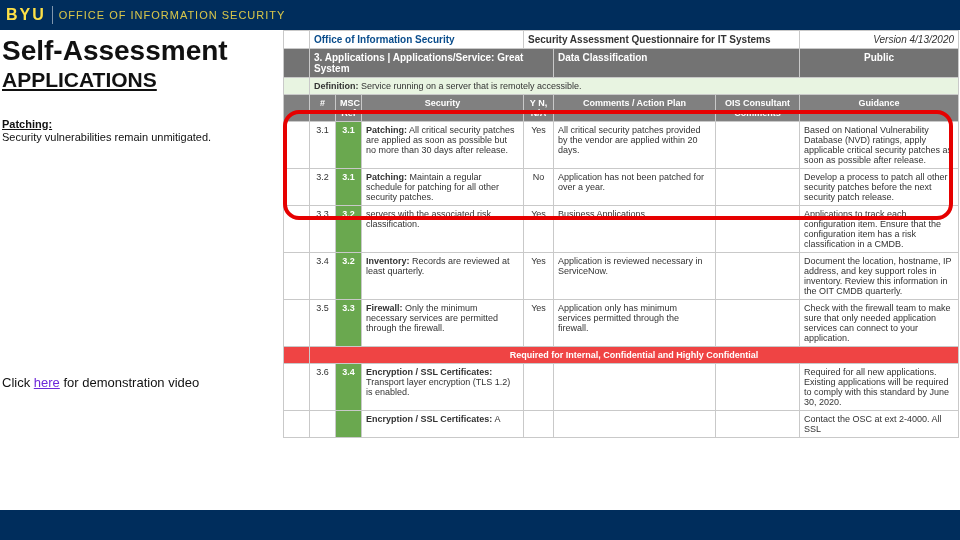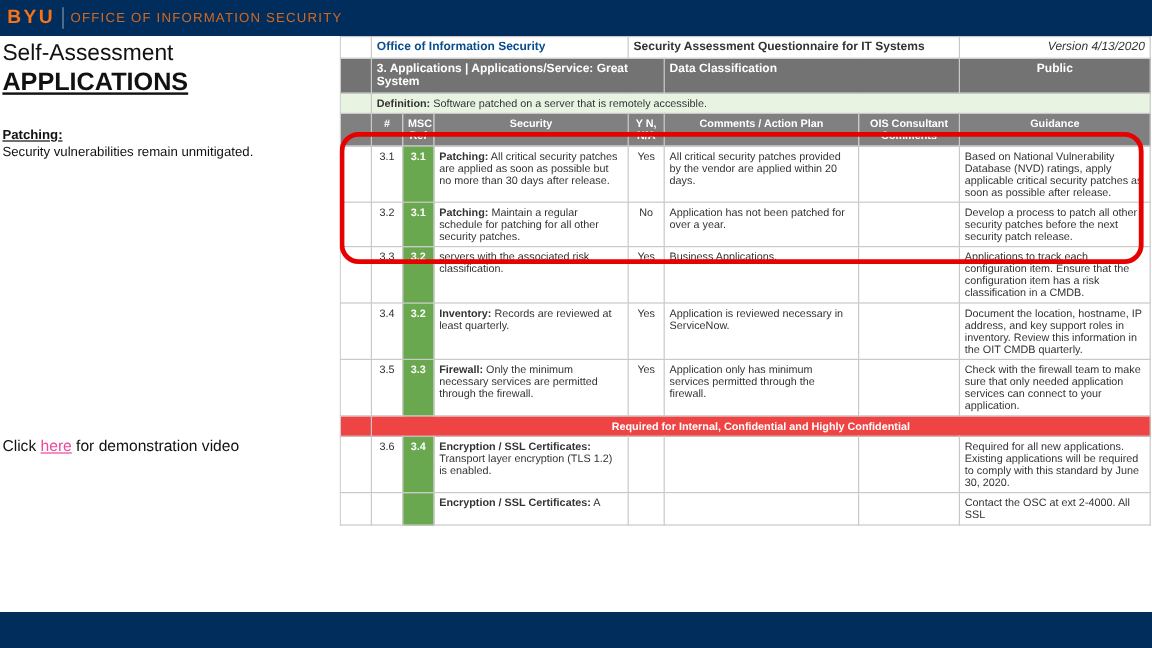--- a/index.html
+++ b/index.html
@@ -1,28 +1,28 @@
 <!DOCTYPE html>
 <html><head>
 <meta charset="utf-8">
 <style>
   * { box-sizing: border-box; margin: 0; padding: 0; }
   html,body { width:960px; height:540px; font-family: Arial, Helvetica, sans-serif; background:#fff; overflow:hidden; }
-  .banner { background:#002d5c; height:30px; display:flex; align-items:center; padding:0 6px; color:#f97316; }
+  .banner { background:#002d5c; height:30px; display:flex; align-items:center; padding:0 6px; color:#fde047; }
   .byu { font-weight:800; font-size:16px; letter-spacing:2px; padding-right:6px; border-right:1px solid rgba(255,255,255,.5); }
   .office { font-size:11px; letter-spacing:1px; padding-left:6px; opacity:.85; }
   .page { display:flex; height:480px; }
   .left { width:283px; padding:4px 8px 0 2px; font-size:13px; color:#111; }
-  .left h1 { font-size:19px; font-weight:400; line-height:1.2; }
+  .left h1 { font-size:28px; font-weight:700; line-height:1.2; }
   .left h2 { font-size:21px; text-decoration:underline; }
   .risk { font-size:18px; margin-top:28px; }
   .patch { font-size:11px; margin-top:26px; line-height:1.25; }
   .patch b { text-decoration: underline; }
   .demo { font-size:13px; margin-top:230px; line-height:1.3; }
-  .demo a { color:#ec4899; text-decoration:underline; }
+  .demo a { color:#6d28d9; text-decoration:underline; }
   .right { position:relative; flex:1; overflow:hidden; }
   .sheet { width:675px; border-collapse:collapse; font-size:9px; color:#333; table-layout:fixed;}
   .sheet td, .sheet th { border:1px solid #c9c9c9; padding:3px 4px; vertical-align:top; }
   .hdr td { font-size:10px; }
   .titlecell { font-weight:700; color:#0a4d8c; font-size:11px; }
   .subhdr td { background:#737373; color:#fff; font-weight:700; font-size:10px; }
   .defrow td { background:#e8f4e1; font-size:9px; }
   .colhdr td { background:#808080; color:#fff; font-weight:700; text-align:center; font-size:9px; }
   .msc { background:#6aa84f; color:#fff; text-align:center; font-weight:700; }
   .num { text-align:center; }
@@ -76,21 +76,21 @@
       <tr class="subhdr">
         <td></td>
         <td colspan="4">3. Applications  |  Applications/Service: Great System</td>
         <td colspan="2" style="text-align:left">Data Classification</td>
         <td style="text-align:center">Public</td>
       </tr>
       <tr class="defrow">
         <td></td>
         <td colspan="7">
           <b>Definition:</b>
-          <span>Software patched on a server that is remotely accessible.</span>
+          <span>Service running on a server that is remotely accessible.</span>
         </td>
       </tr>
       <tr class="colhdr">
         <td></td>
         <td>#</td>
         <td>MSC Ref</td>
         <td>Security</td>
         <td>Y N, N/A</td>
         <td>Comments / Action Plan</td>
         <td>OIS Consultant Comments</td>

